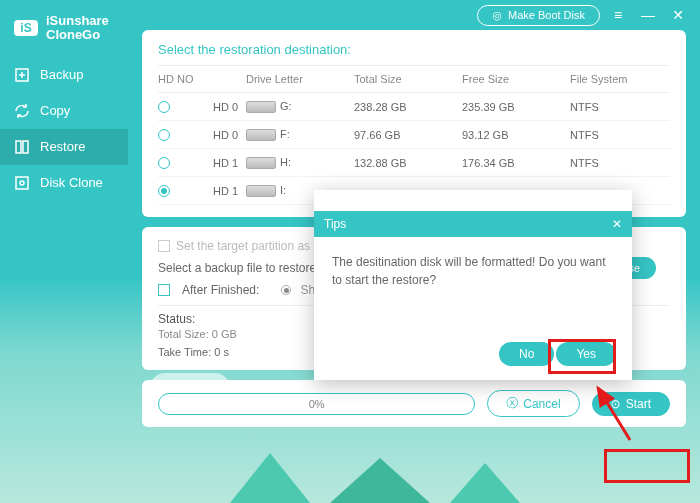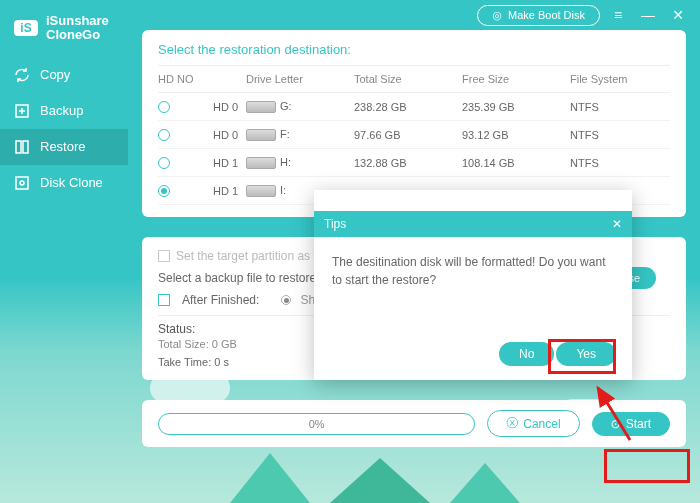--- a/index.html
+++ b/index.html
@@ -17,21 +17,21 @@
 .sidebar { width: 130px; background: transparent; display: flex; flex-direction: column; padding-top: 8px; z-index: 2; }
 .logo { display: flex; align-items: center; gap: 8px; padding: 6px 14px 14px; color: #fff; }
 .logo-icon { width: 24px; height: 16px; background: #fff; border-radius: 4px; display: flex; align-items: center; justify-content: center; color: #35c5c5; font-weight: bold; font-size: 12px; }
 .logo-text { font-size: 13px; font-weight: bold; line-height: 1.1; }
 .nav-item { display: flex; align-items: center; gap: 10px; padding: 10px 14px; color: #fff; font-size: 13px; cursor: pointer; }
 .nav-item.active { background: rgba(0,0,0,0.12); }
 .nav-icon { width: 16px; height: 16px; display: inline-flex; align-items: center; justify-content: center; }
 .titlebar { position: absolute; top: 0; left: 130px; right: 0; height: 30px; display: flex; justify-content: flex-end; align-items: center; gap: 6px; padding: 4px 10px; z-index: 3; }
 .boot-btn { border: 1.5px solid #fff; color: #fff; background: transparent; border-radius: 14px; padding: 3px 14px; font-size: 11px; display: flex; align-items: center; gap: 6px; cursor: pointer; }
 .win-btn { width: 24px; height: 24px; color: #fff; background: transparent; border: none; font-size: 14px; cursor: pointer; display: inline-flex; align-items: center; justify-content: center; }
-.main { flex: 1; padding: 30px 14px 10px; display: flex; flex-direction: column; gap: 20px; z-index: 2; position: relative; }
+.main { flex: 1; padding: 30px 14px 10px; display: flex; flex-direction: column; gap: 10px; z-index: 2; position: relative; }
 .panel { background: #fff; border-radius: 6px; padding: 12px 16px; font-size: 12px; color: #666; }
 .section-title { color: #35c5c5; font-size: 13px; margin-bottom: 8px; }
 .table-head, .table-row { display: grid; grid-template-columns: 80px 100px 100px 100px 100px; gap: 8px; align-items: center; padding: 7px 0; }
 .table-head { border-top: 1px solid #eee; border-bottom: 1px solid #eee; color: #888; font-size: 11px; }
 .table-row { border-bottom: 1px solid #f2f2f2; font-size: 11px; }
 .radio-cell { display: flex; align-items: center; gap: 4px; justify-content: space-between; }
 .radio { width: 12px; height: 12px; border: 1.5px solid #35c5c5; border-radius: 50%; display: inline-block; position: relative; }
 .radio.checked::after { content: ''; position: absolute; inset: 2px; background: #35c5c5; border-radius: 50%; }
 .drive-icon { width: 30px; height: 12px; background: linear-gradient(#ddd,#bbb); border-radius: 2px; display: inline-block; margin-right: 4px; vertical-align: middle; border: 1px solid #aaa; }
 .checkbox { width: 12px; height: 12px; border: 1.5px solid #35c5c5; display: inline-block; vertical-align: middle; margin-right: 6px; }
@@ -75,34 +75,34 @@
     <div class="logo">
       <div class="logo-icon">iS</div>
       <div class="logo-text">
         <div>iSunshare</div>
         <div>CloneGo</div>
       </div>
     </div>
     <div class="nav-item">
       <span class="nav-icon">
         <svg width="16" height="16" viewBox="0 0 16 16" fill="none" stroke="#fff" stroke-width="1.5">
+            <rect x="2" y="2" width="12" height="12"></rect>
+            <path d="M8 5v6M5 8h6"></path>
+          </svg>
+      </span>
+      <span>Backup</span>
+    </div>
+    <div class="nav-item">
+      <span class="nav-icon">
+        <svg width="16" height="16" viewBox="0 0 16 16" fill="none" stroke="#fff" stroke-width="1.5">
             <path d="M2 8a6 6 0 0 1 10-4M14 8a6 6 0 0 1-10 4"></path>
             <path d="M12 1l0 3l-3 0M4 15l0-3l3 0"></path>
           </svg>
       </span>
       <span>Copy</span>
-    </div>
-    <div class="nav-item">
-      <span class="nav-icon">
-        <svg width="16" height="16" viewBox="0 0 16 16" fill="none" stroke="#fff" stroke-width="1.5">
-            <rect x="2" y="2" width="12" height="12"></rect>
-            <path d="M8 5v6M5 8h6"></path>
-          </svg>
-      </span>
-      <span>Backup</span>
     </div>
     <div class="nav-item active">
       <span class="nav-icon">
         <svg width="16" height="16" viewBox="0 0 16 16" fill="none" stroke="#fff" stroke-width="1.5">
             <rect x="2" y="2" width="5" height="12"></rect>
             <rect x="9" y="2" width="5" height="12"></rect>
           </svg>
       </span>
       <span>Restore</span>
     </div>
@@ -157,21 +157,21 @@
         <span>93.12 GB</span>
         <span>NTFS</span>
       </div>
       <div class="table-row">
         <span class="radio-cell">
             <span class="radio"></span>
             <span>HD 1</span>
           </span>
         <span><span class="drive-icon"></span><span>H:</span></span>
         <span>132.88 GB</span>
-        <span>108.14 GB</span>
+        <span>176.34 GB</span>
         <span>NTFS</span>
       </div>
       <div class="table-row">
         <span class="radio-cell">
             <span class="radio checked"></span>
             <span>HD 1</span>
           </span>
         <span><span class="drive-icon"></span><span>I:</span></span>
         <span></span>
         <span></span>

